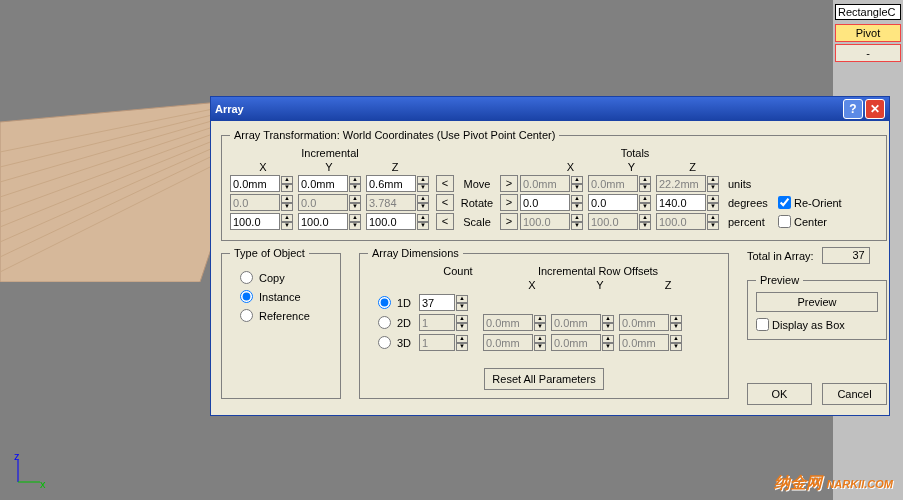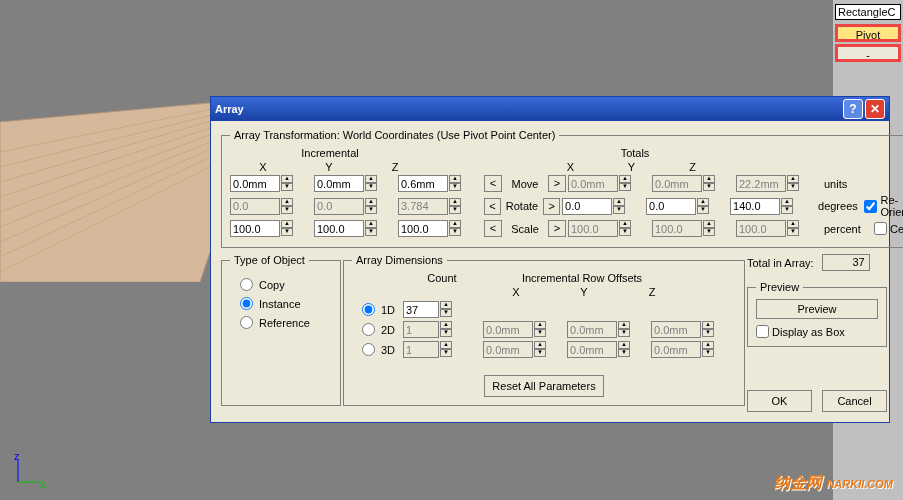--- a/index.html
+++ b/index.html
@@ -2,46 +2,46 @@
 <html><head>
 <meta charset="utf-8">
 <style>
 *{box-sizing:border-box;margin:0;padding:0;font-family:Tahoma,Arial,sans-serif;font-size:11px}
 body{width:903px;height:500px;background:#808080;position:relative;overflow:hidden}
 .viewport{position:absolute;top:0;left:0;width:903px;height:500px;background:#808080}
 .mesh{position:absolute;top:102px;left:0;width:280px;height:180px;overflow:hidden}
 .mesh svg{width:280px;height:180px}
 .rightpanel{position:absolute;top:0;right:0;width:70px;height:500px;background:#c0c0c0}
 .rp-field{margin:4px 2px;background:#fff;border:1px solid #000;padding:1px 2px;height:16px;overflow:hidden}
-.rp-btn{margin:2px 2px;background:#ece9d8;border:3px solid #ef4444;text-align:center;height:18px;line-height:16px}
+.rp-btn{margin:2px 2px;background:#ece9d8;border:1px solid #ef4444;text-align:center;height:18px;line-height:16px}
 .dialog{position:absolute;top:96px;left:210px;width:680px;background:#ece9d8;border:1px solid #1941a5}
 .titlebar{height:24px;background:linear-gradient(to bottom,#3a6ad9,#1941a5);display:flex;align-items:center;padding:0 4px;color:#fff;font-weight:bold;font-size:13px}
 .titlebar .spacer{flex:1}
 .tbtn{width:20px;height:20px;margin-left:2px;border:1px solid #fff;background:#5c8ae6;color:#fff;text-align:center;line-height:18px;font-size:12px;border-radius:3px}
 .tbtn.close{background:#e04030}
 .dbody{padding:8px 2px 10px 10px}
 fieldset{border:1px solid #808080;padding:6px 8px 8px 8px;margin-bottom:6px}
 legend{padding:0 4px;color:#000}
 .at-row{display:flex;align-items:center;margin:2px 0}
 .col-labels{display:flex;margin-top:2px}
 .col-label{text-align:center}
 .inc-labels .col-label{width:66px}
 .tot-labels .col-label{width:61px}
 .section-label{text-align:center;margin-bottom:2px}
-.spinbox{display:flex;margin-right:21px}
+.spinbox{display:flex;align-items:center;margin-right:5px}
 .spinbox input{width:50px;height:17px;border:1px solid #7f7f7f;padding:0 2px;background:#fff}
 .spinbox input.dis{background:#ece9d8;color:#808080}
 .spinarrows{display:flex;flex-direction:column;margin-left:1px}
 .sparrow{width:12px;height:8px;border:1px solid #808080;background:#ece9d8;font-size:6px;line-height:5px;text-align:center;cursor:pointer}
 .navbtn{width:18px;height:17px;border:1px solid #808080;background:#ece9d8;text-align:center;line-height:14px;font-size:11px;margin:0 2px;cursor:pointer}
 .midlabel{width:42px;text-align:center}
 .unitlabel{width:44px;margin-left:4px}
 .chk{display:flex;align-items:center;margin-left:6px}
 .chk input{margin-right:3px}
-.lower-row{display:flex;gap:2px}
+.lower-row{display:flex;gap:18px}
 .type-fs{width:120px}
 .dims-fs{flex:1}
 .right-col{width:140px;display:flex;flex-direction:column;gap:6px}
 .radio-row{display:flex;align-items:center;margin:6px 0}
 .radio-row input{margin:0 6px 0 10px}
 .dim-hdr{display:flex;margin-left:60px;margin-bottom:2px}
 .dim-hdr .ct{width:60px;text-align:center}
 .dim-hdr .roh{width:200px;text-align:center;margin-left:10px}
 .dim-xyz{display:flex;margin-left:130px}
 .dim-xyz span{width:68px;text-align:center}

